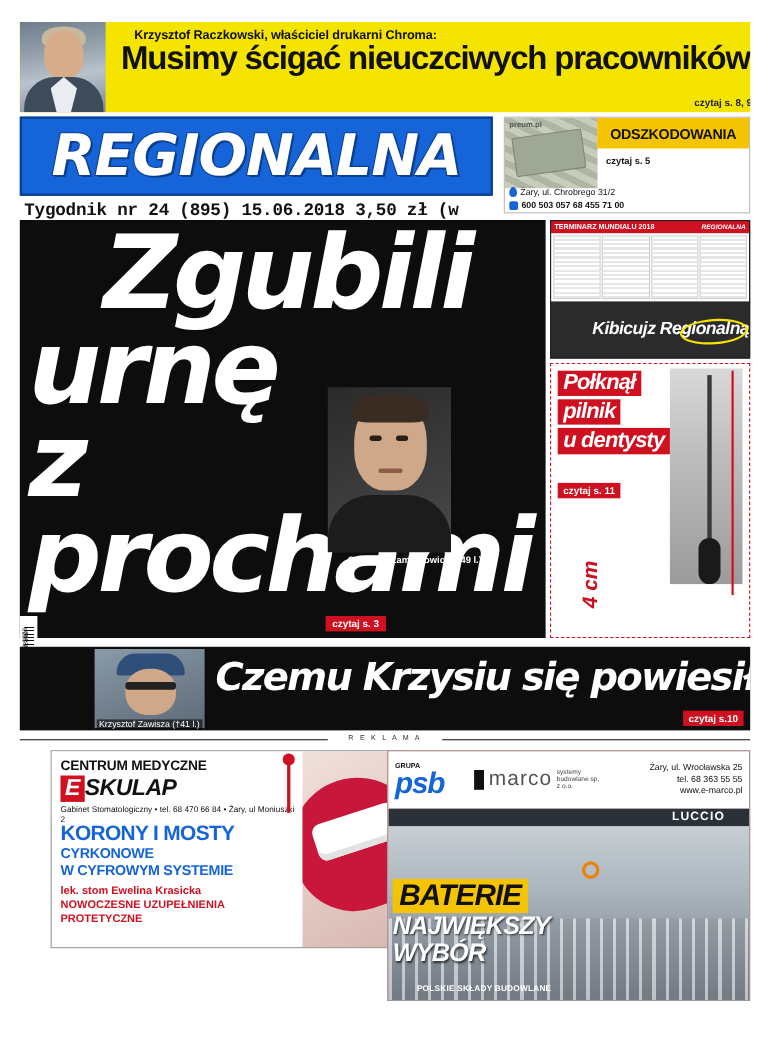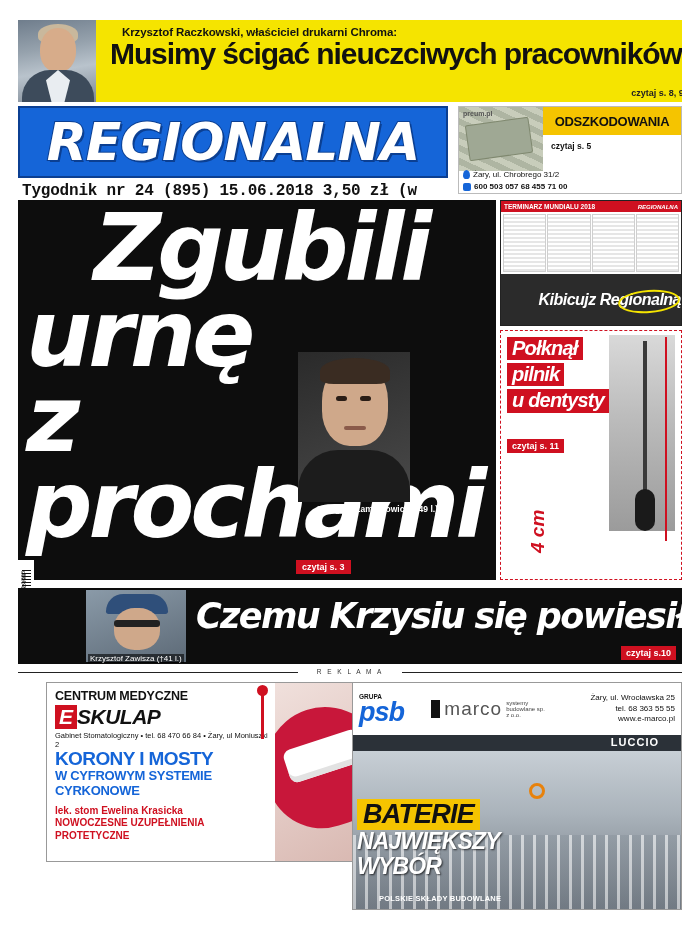--- a/index.html
+++ b/index.html
@@ -930,22 +930,22 @@
         <span class="rest">SKULAP</span>
       </div>
       <div class="sub">Gabinet Stomatologiczny • tel. 68 470 66 84 • Żary, ul Moniuszki 2</div>
     </div>
     <div class="serpent">
       <div class="rod"></div>
       <div class="dot"></div>
     </div>
     <div class="body">
       <div class="h1">KORONY I MOSTY</div>
+      <div class="h2">CYRKONOWE</div>
       <div class="h2">W CYFROWYM SYSTEMIE</div>
-      <div class="h2">CYRKONOWE</div>
       <div class="txt" style="white-space:pre-line">lek. stom Ewelina Krasicka
 NOWOCZESNE UZUPEŁNIENIA
 PROTETYCZNE</div>
     </div>
     <div class="pic">
       <div class="lips"></div>
       <div class="teeth"></div>
     </div>
   </div>
 

